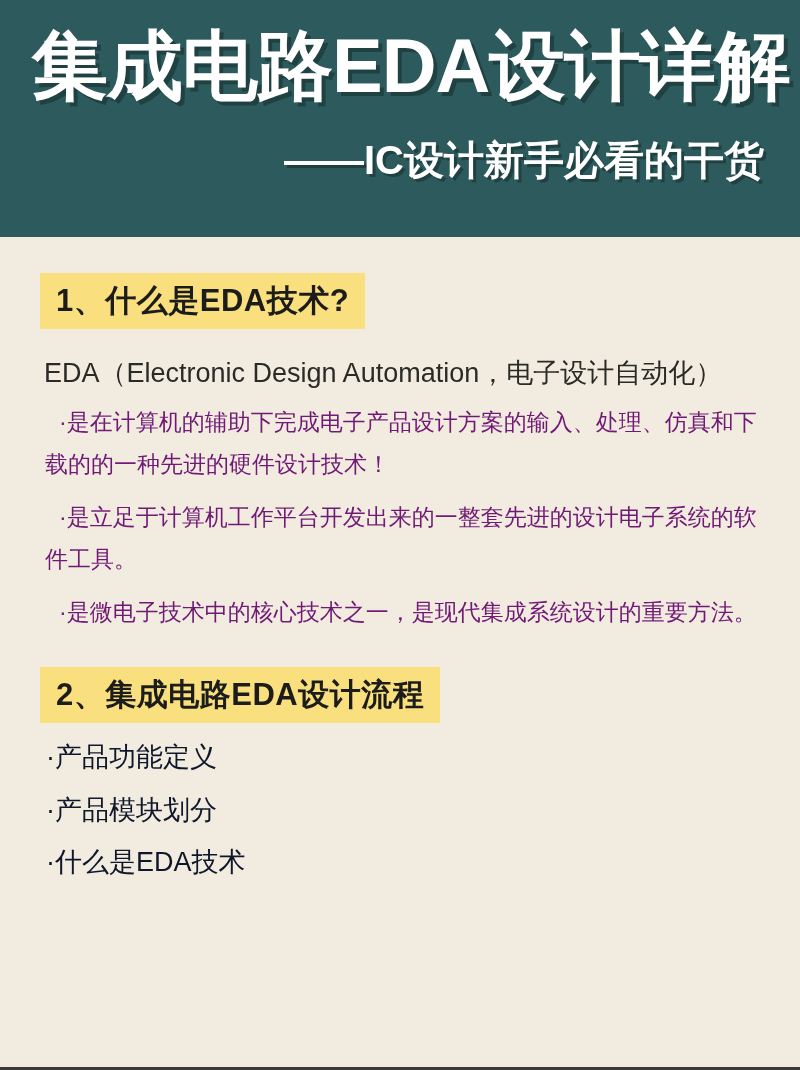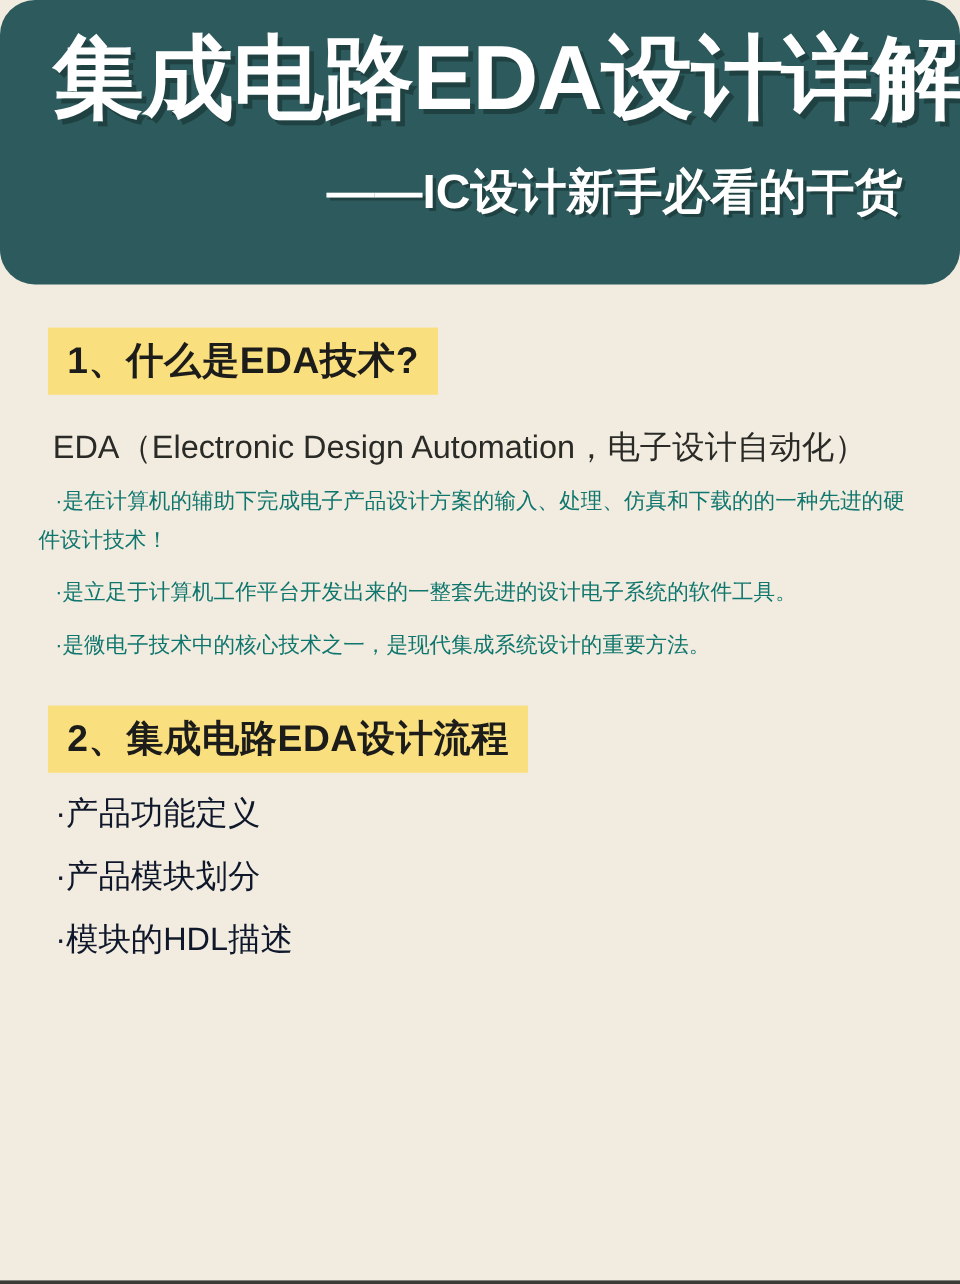--- a/index.html
+++ b/index.html
@@ -27,25 +27,24 @@
     border-bottom: 3px solid #3a3a36;
   }
 
   
   .header {
     background: #2d5a5c;
     height: 237px;
     flex: 0 0 237px;
     position: relative;
     box-sizing: border-box;
-    padding: 0 34px;
+    padding: 0 22px;
     display: flex;
     flex-direction: column;
     justify-content: flex-start;
-    border-radius: 29px;
   }
 
   .header-title {
     color: #ffffff;
     font-size: 76px;
     font-weight: bold;
     letter-spacing: -1px;
     line-height: 1.0;
     margin-top: 28px;
     margin-left: 10px;
@@ -101,25 +100,25 @@
     white-space: nowrap;
   }
 
   .bullets {
     margin: 0;
     padding: 0;
     list-style: none;
   }
 
   .bullet {
-    color: #0f766e;
-    font-size: 18px;
+    color: #701a75;
+    font-size: 23px;
     line-height: 1.85;
     margin-top: 10px;
-    margin-left: 0;
+    margin-left: 13px;
     text-indent: 14px;
   }
 
   .bullet-tight {
     color: #0f172a;
     font-size: 27px;
     line-height: 1.35;
     margin-top: 16px;
     margin-left: 14px;
     white-space: nowrap;
@@ -154,18 +153,18 @@
 
     <div class="section">
 
       <div class="sec2-heading-wrap">
         <span class="section-heading">2、集成电路EDA设计流程</span>
       </div>
 
       <ul class="bullets">
         <li class="bullet-tight">·产品功能定义</li>
         <li class="bullet-tight">·产品模块划分</li>
-        <li class="bullet-tight">·模块的HDL描述</li>
+        <li class="bullet-tight">·什么是EDA技术</li>
       </ul>
     </div>
 
   </div>
 </div>
 
 </body></html>

